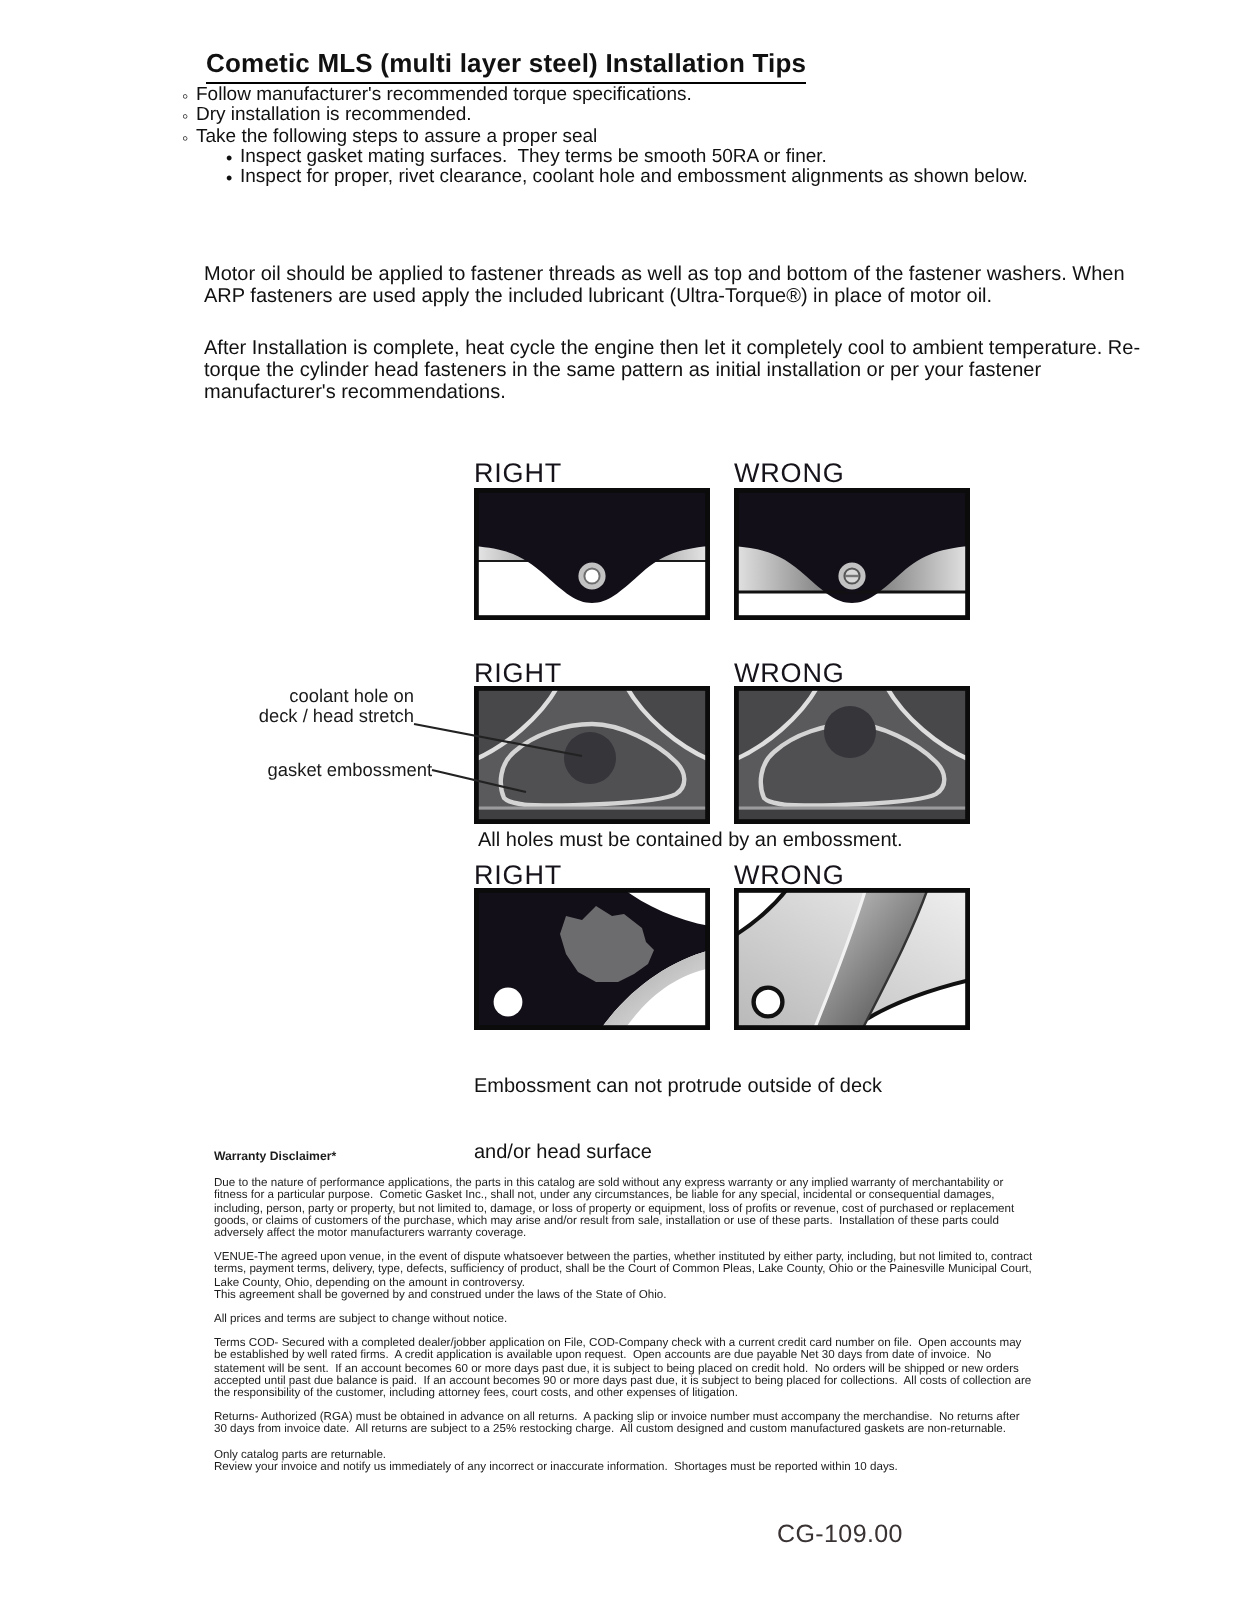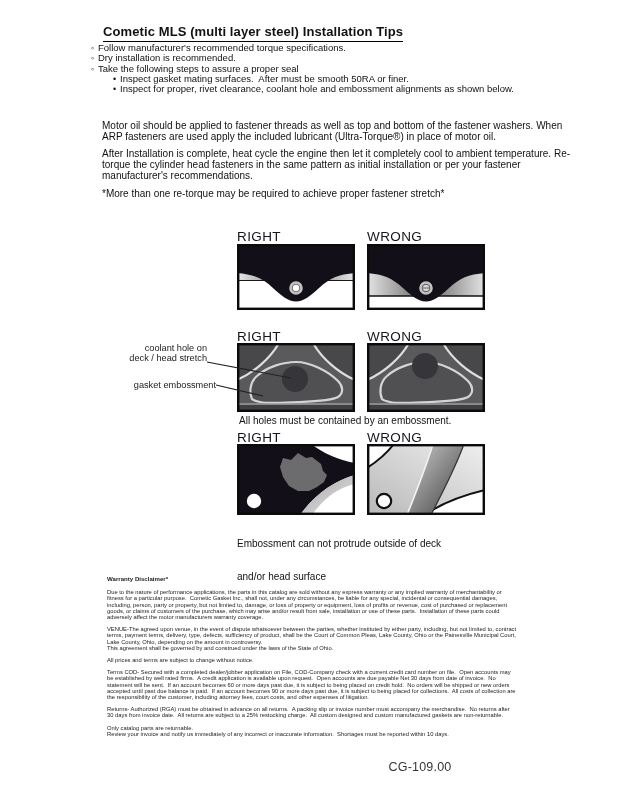--- a/index.html
+++ b/index.html
@@ -14,21 +14,21 @@
     white-space:nowrap;
   }
   .bullets{top:43px;left:91px;width:470px;font-size:9.5px;line-height:10.3px;}
   .b-row{display:flex;}
   .b-glyph{width:7px;flex:0 0 7px;font-size:9px;}
   .sb-row{display:flex;padding-left:22px;}
   .sb-glyph{width:7px;flex:0 0 7px;font-size:9px;}
   .b-text{white-space:pre-wrap;}
   .diesel{top:117px;left:102px;width:478px;font-size:10px;line-height:10.7px;}
   .diesel-h{font-size:11px;font-weight:bold;margin:0 0 7px 0;}
-  .diesel p{margin:4px 0 7px 0;white-space:pre-wrap;}
+  .diesel p{margin:16px 0 7px 0;white-space:pre-wrap;}
   .dlabel{
     width:118px;text-align:left;font-size:13.5px;letter-spacing:.4px;color:#17131b;
     font-weight:400;
   }
   .dcaption{font-size:10px;line-height:11px;color:#121212;white-space:pre-wrap;}
   .dbox{width:118px;display:block;}
   .sidelabel{font-size:9.2px;line-height:10px;text-align:right;color:#1a1a1a;}
   .legal{top:576px;left:107px;width:410px;font-size:5.8px;line-height:6.2px;color:#1c1c1c;}
   .legal-h{font-weight:bold;font-size:6.1px;margin:0 0 7px 0;}
   .legal p{margin:0 0 6px 0;white-space:pre-wrap;}
@@ -50,32 +50,31 @@
     <div class="b-row">
       <span class="b-glyph">◦</span>
       <span class="b-text">Dry installation is recommended.</span>
     </div>
     <div class="b-row">
       <span class="b-glyph">◦</span>
       <span class="b-text">Take the following steps to assure a proper seal</span>
     </div>
     <div class="sb-row">
       <span class="sb-glyph">•</span>
-      <span class="b-text">Inspect gasket mating surfaces.  After must be smooth 50RA or finer.</span>
+      <span class="b-text">Inspect gasket mating surfaces.  They terms be smooth 50RA or finer.</span>
     </div>
     <div class="sb-row">
       <span class="sb-glyph">•</span>
       <span class="b-text">Inspect for proper, rivet clearance, coolant hole and embossment alignments as shown below.</span>
     </div>
   </div>
 
   <div class="abs diesel">
     <p>Motor oil should be applied to fastener threads as well as top and bottom of the fastener washers. When ARP fasteners are used apply the included lubricant (Ultra-Torque®) in place of motor oil.</p>
     <p>After Installation is complete, heat cycle the engine then let it completely cool to ambient temperature. Re-torque the cylinder head fasteners in the same pattern as initial installation or per your fastener manufacturer's recommendations.</p>
-    <p>*More than one re-torque may be required to achieve proper fastener stretch*</p>
   </div>
 
   <div class="abs dlabel" style="top:229px;left:237px;">RIGHT</div>
   <div class="abs dlabel" style="top:229px;left:367px;">WRONG</div>
 
   <svg class="abs dbox" style="top:244px;left:237px;" width="118" height="66" viewBox="0 0 118 66">
     <defs>
       <linearGradient id="g1r" x1="0" y1="0" x2="1" y2="0">
         <stop offset="0" stop-color="#e8e8e8"></stop>
           <stop offset="0.35" stop-color="#8f8f8f"></stop>

